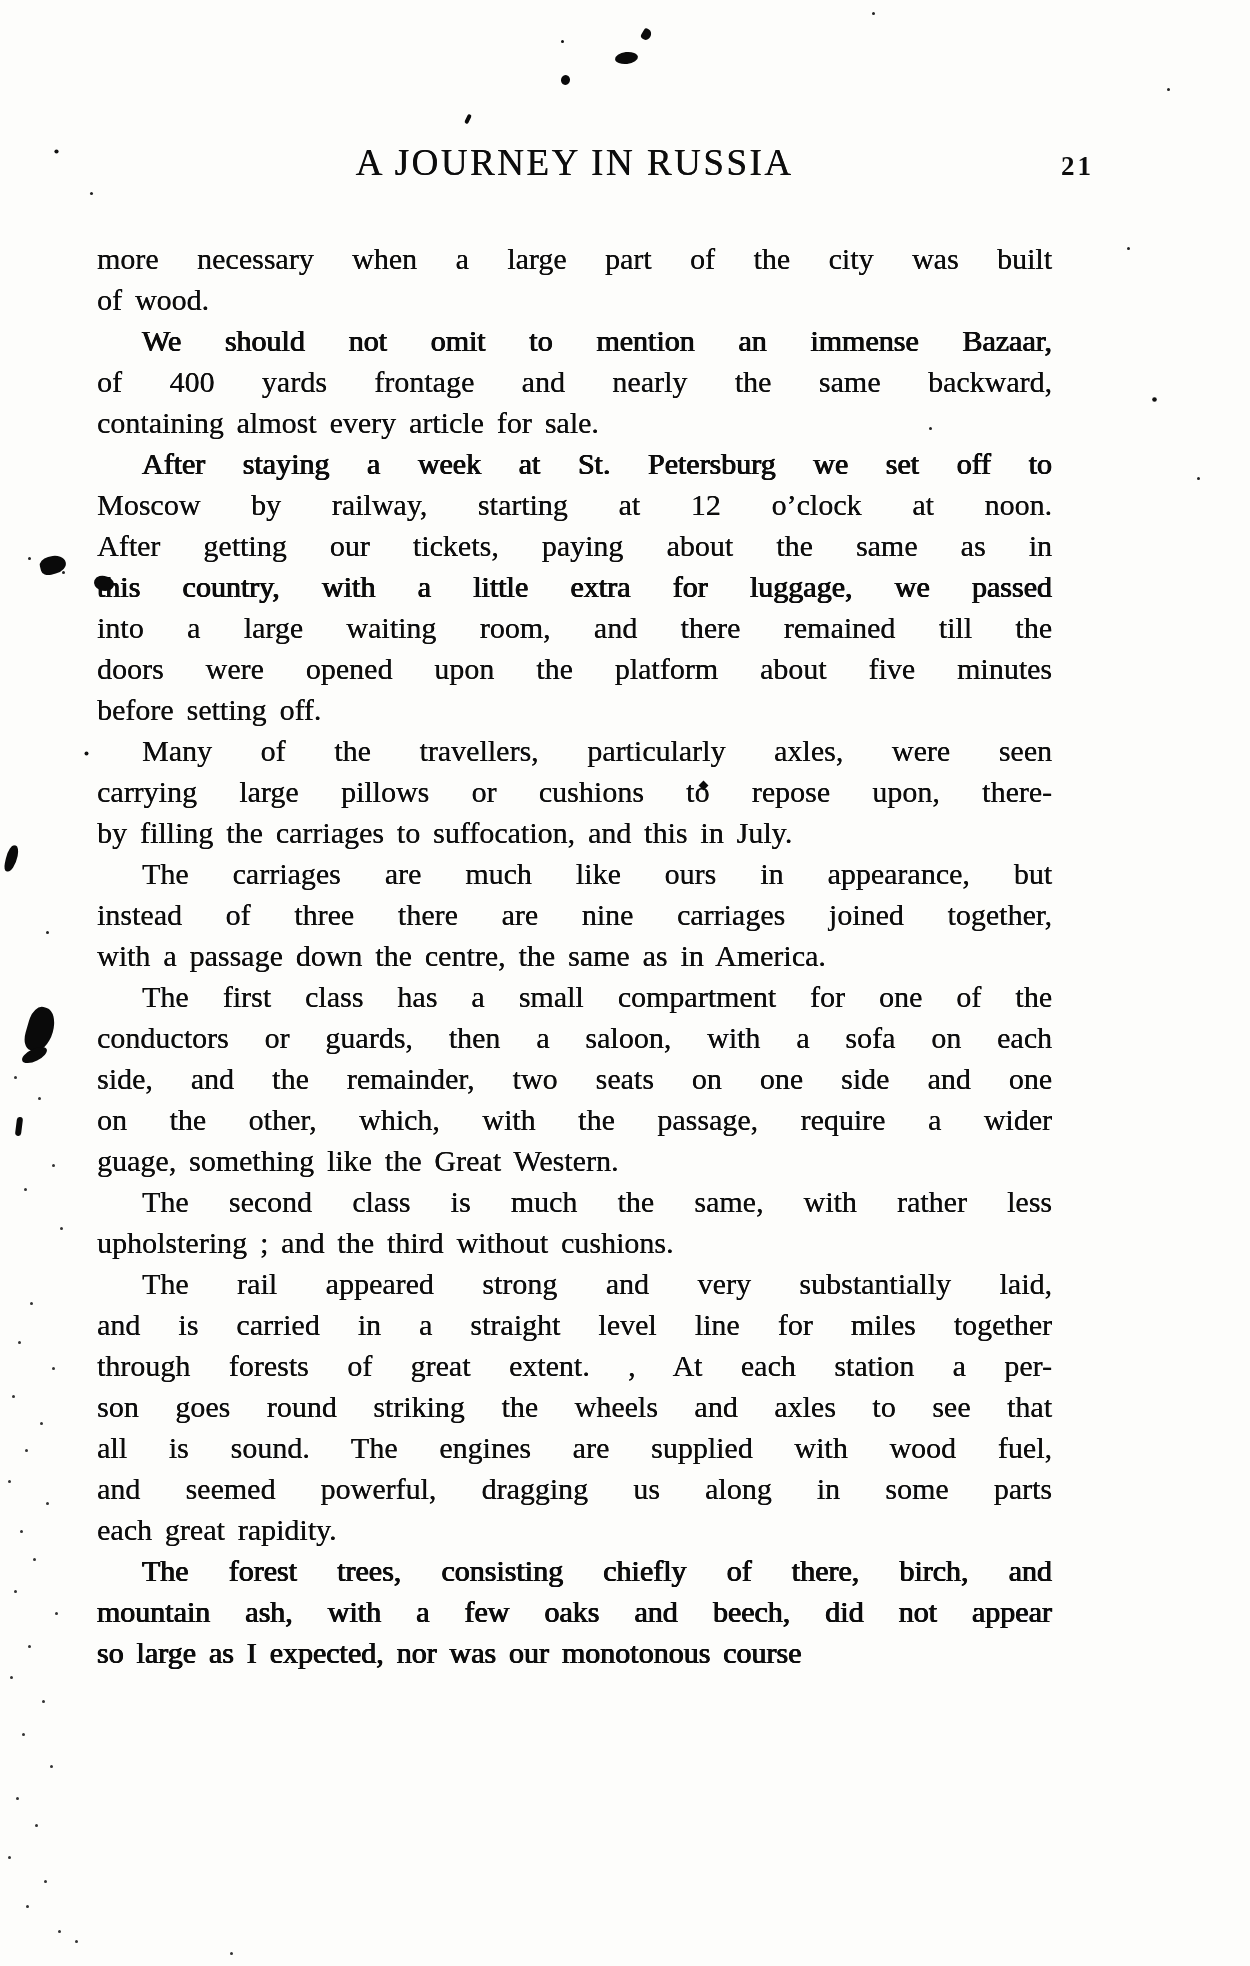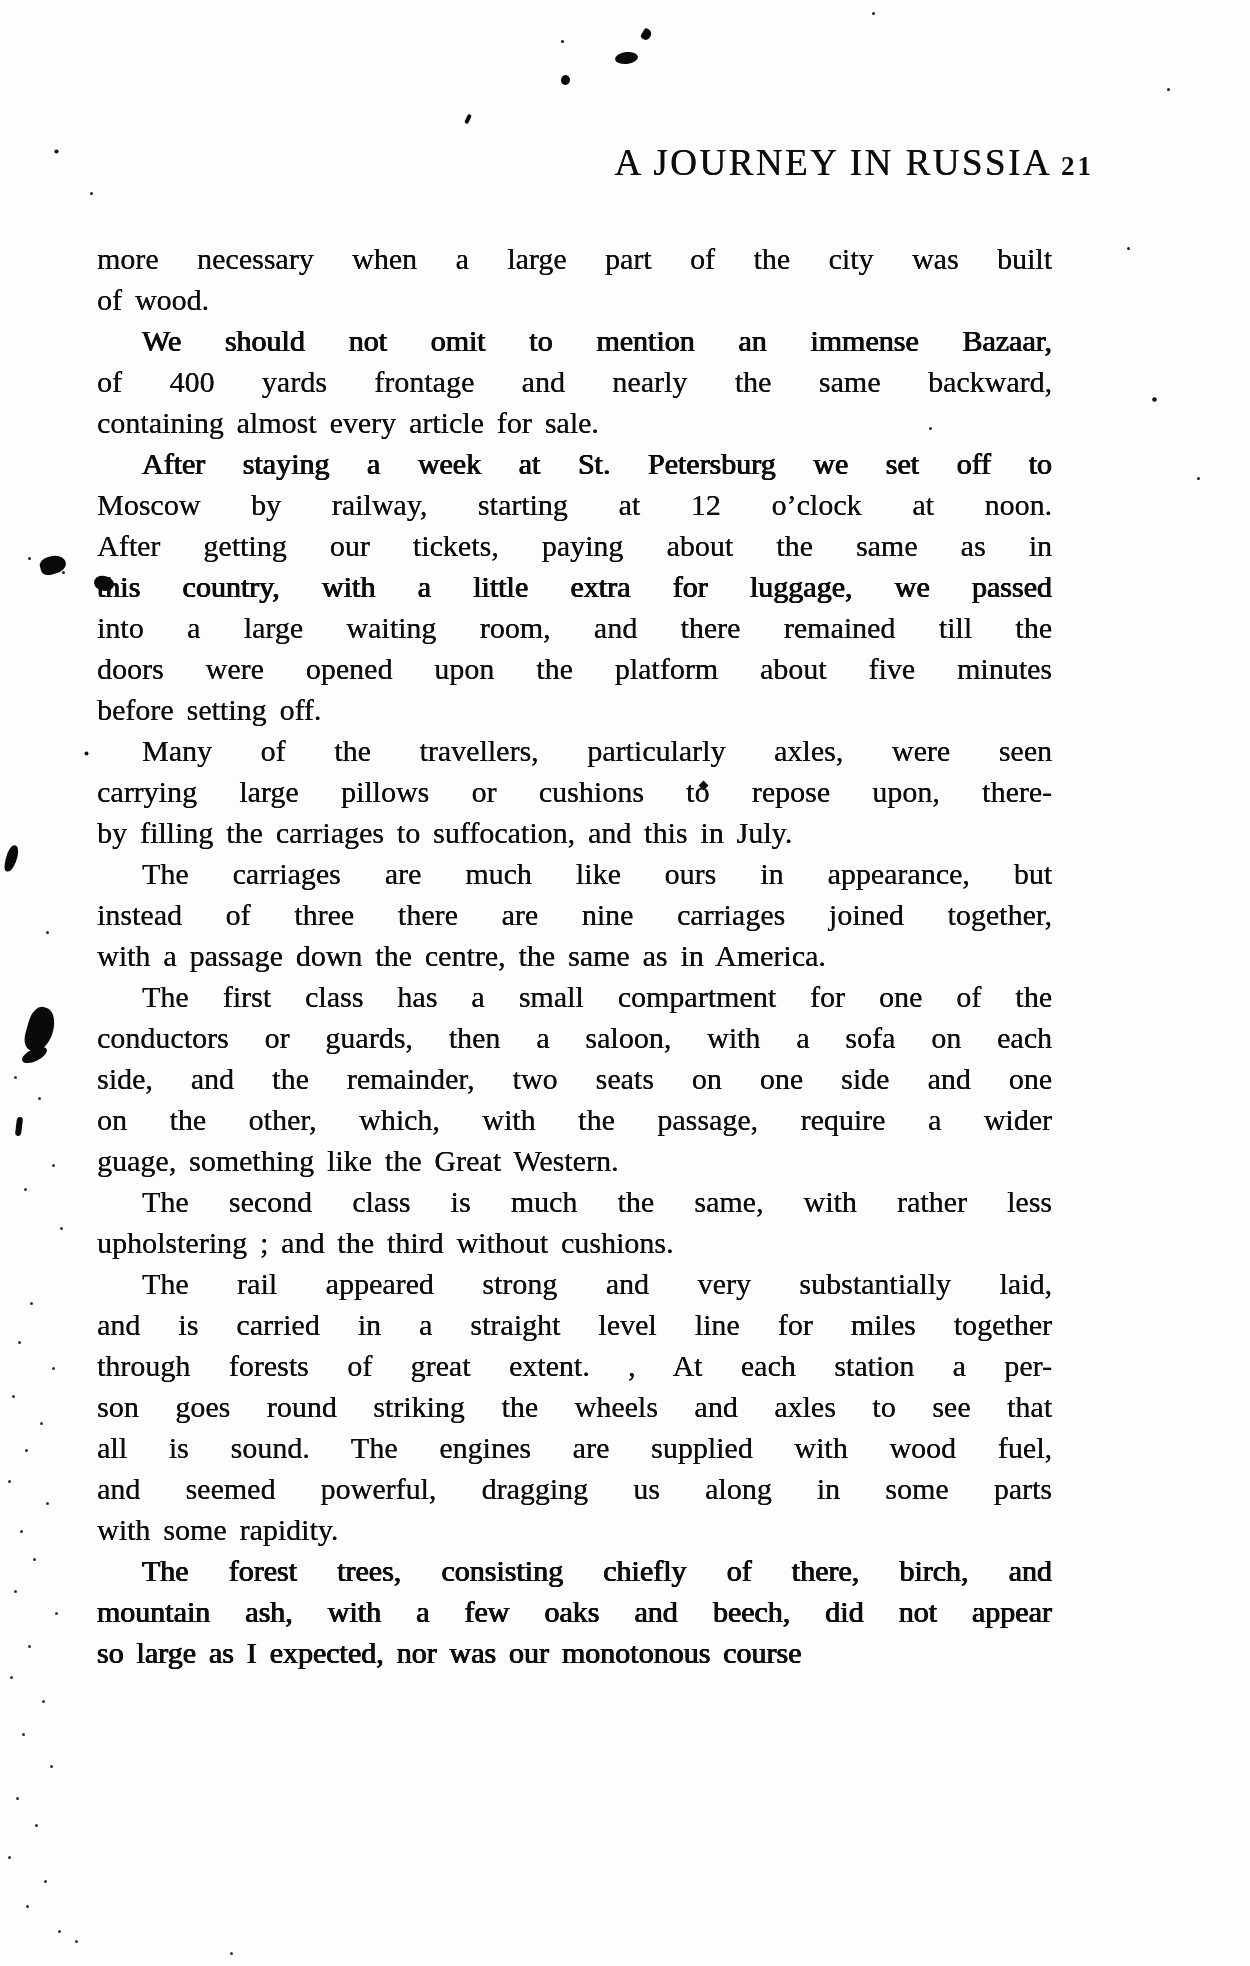--- a/index.html
+++ b/index.html
@@ -15,21 +15,21 @@
     background: #fdfdfb;
     overflow: hidden;
     font-family: "Liberation Serif", "DejaVu Serif", serif;
     color: #0d0d0d;
   }
   .running-title {
     position: absolute;
     left: 97px;
     top: 141px;
     width: 955px;
-    text-align: right;
+    text-align: center;
     font-size: 37px;
     letter-spacing: 2.5px;
     white-space: nowrap;
     text-shadow: 0.4px 0 0 currentColor;
   }
   .page-num {
     position: absolute;
     top: 151px;
     left: 1048px;
     width: 46px;
@@ -145,21 +145,21 @@
         <div class="line para-first">The second class is much the same, with rather less</div>
         <div class="line para-last">upholstering ; and the third without cushions.</div>
       </div>
       <div class="paragraph">
         <div class="line para-first">The rail appeared strong and very substantially laid,</div>
         <div class="line">and is carried in a straight level line for miles together</div>
         <div class="line">through forests of great extent. , At each station a per-</div>
         <div class="line">son goes round striking the wheels and axles to see that</div>
         <div class="line">all is sound.  The engines are supplied with wood fuel,</div>
         <div class="line">and seemed powerful, dragging us along in some parts</div>
-        <div class="line para-last">with some rapidity.</div>
+        <div class="line para-last">each great rapidity.</div>
       </div>
       <div class="paragraph">
         <div class="line para-first heavy">The forest trees, consisting chiefly of there, birch, and</div>
         <div class="line heavy">mountain ash, with a few oaks and beech, did not appear</div>
         <div class="line para-last heavy">so large as I expected, nor was our monotonous course</div>
       </div>
     </main>
 
   <div class="artifacts">
     <span class="blob blob-arrow"></span>

